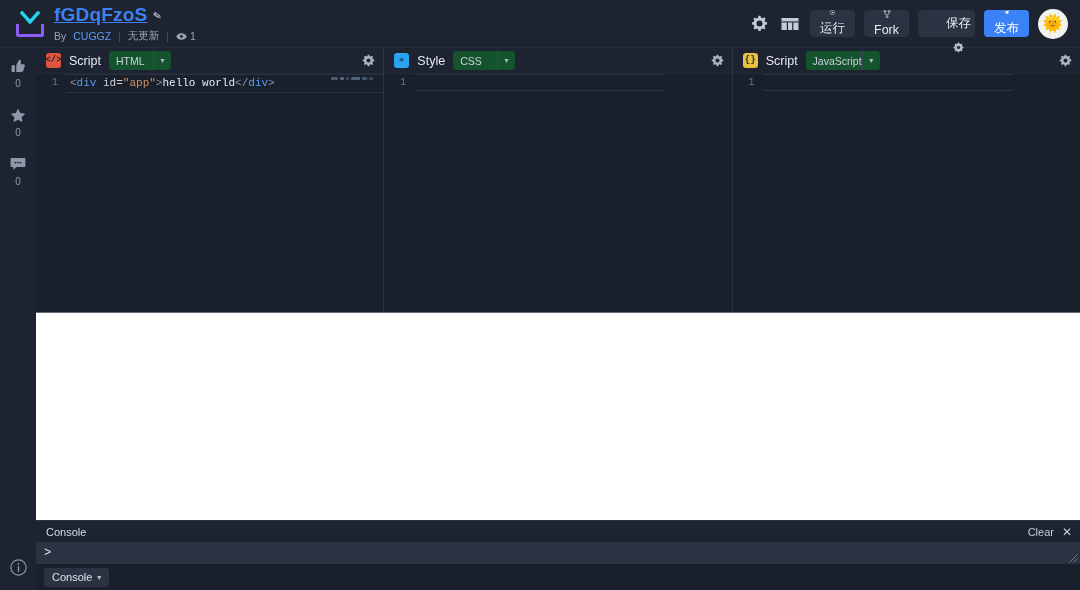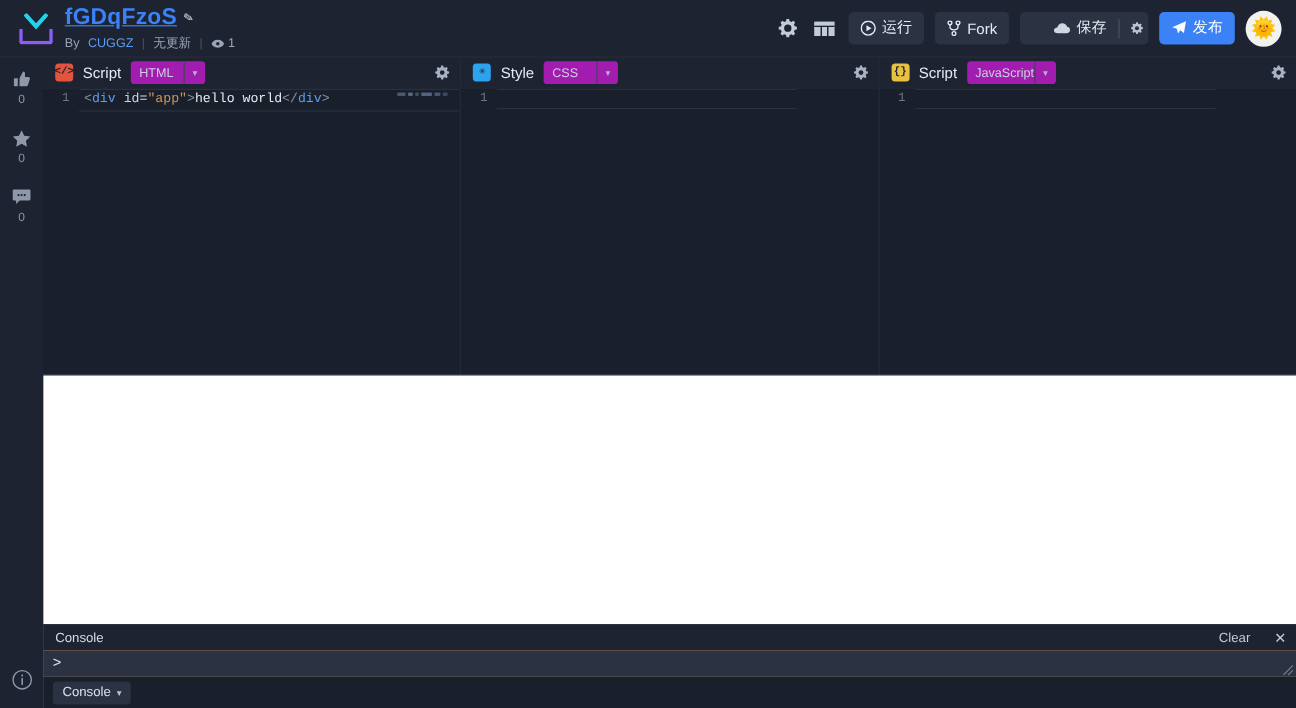--- a/index.html
+++ b/index.html
@@ -43,21 +43,21 @@
   .header-actions { display: flex; align-items: center; gap: 9px; padding-right: 4px; }
 
   .icon-btn {
     width: 22px; height: 22px; display: flex; align-items: center; justify-content: center;
     color: #c3cbd8; cursor: pointer;
   }
   .btn {
     height: 27px; border-radius: 4px; background: #2b3241;
     color: #e6ebf3; font-size: 12.5px;
     display: flex; align-items: center; gap: 5px;
-    padding: 0 10px; cursor: pointer; white-space: nowrap;
+    padding: 0 10px; cursor: pointer; white-space: nowrap; flex-direction: column;
   }
   .btn.split { padding-right: 4px; padding-left: 28px; }
   .btn .divider-v { width: 1px; height: 16px; background: #4a525f; margin: 0 3px 0 5px; }
   .btn .mini-gear { width: 12px; height: 12px; color: #b9c2d0; display: flex; align-items: center; justify-content: center; }
   .btn.primary { background: #3b82f6; color: #fff; font-weight: normal; }
   .avatar {
     width: 30px; height: 30px; border-radius: 50%;
     background: #f2f3f0; display: flex; align-items: center; justify-content: center;
     font-size: 17px; overflow: hidden; cursor: pointer; line-height: 1;
   }
@@ -90,21 +90,21 @@
     border-bottom: 1px solid #232a37;
   }
   .lang-badge {
     width: 15px; height: 15px; border-radius: 3px;
     display: flex; align-items: center; justify-content: center;
     font-size: 9px; font-weight: bold; color: #1d2330;
     font-family: "Liberation Mono", monospace; line-height: 1;
   }
   .pane-name { color: #e4e9f1; font-size: 12.5px; }
   .select {
-    height: 19px; background: #a21caf; border-radius: 3px;
+    height: 19px; background: #14532d; border-radius: 3px;
     display: flex; align-items: center; color: #c9d2de; font-size: 10.5px;
     padding-left: 7px; cursor: pointer; min-width: 62px;
   }
   .select .sel-label { flex: 1 1 auto; }
   .select .sel-caret {
     width: 18px; display: flex; align-items: center; justify-content: center;
     border-left: 1px solid #3d4656; height: 100%; font-size: 8px; color: #aeb7c5;
   }
   .pane-head .pane-spacer { flex: 1 1 auto; }
   .pane-gear { color: #aab3c1; display: flex; align-items: center; cursor: pointer; }
@@ -138,21 +138,21 @@
   .preview { flex: 1 1 auto; background: #ffffff; min-height: 0; }
 
   
   .console { flex: 0 0 auto; background: #fdba74; }
   .console-head {
     height: 22px; background: #1d2330; display: flex; align-items: center;
     padding: 0 8px 0 10px; border-top: 1px solid #2b3240;
   }
   .console-title { color: #d6dce6; font-size: 11px; }
   .console-head .sp { flex: 1 1 auto; }
-  .console-clear { color: #c3cbd8; font-size: 11px; margin-right: 20px; cursor: pointer; }
+  .console-clear { color: #c3cbd8; font-size: 11px; margin-right: 8px; cursor: pointer; }
   .console-close { color: #c3cbd8; font-size: 12px; cursor: pointer; }
   .console-input-row {
     height: 22px; background: #2b3241; display: flex; align-items: center;
     padding-left: 8px; position: relative;
   }
   .prompt { color: #dfe5ee; font-size: 12px; font-family: "Liberation Mono", monospace; }
   .console-input { flex: 1 1 auto; height: 100%; }
   .resize-grip {
     position: absolute; right: 2px; bottom: 1px; width: 9px; height: 9px;
     opacity: .65;

